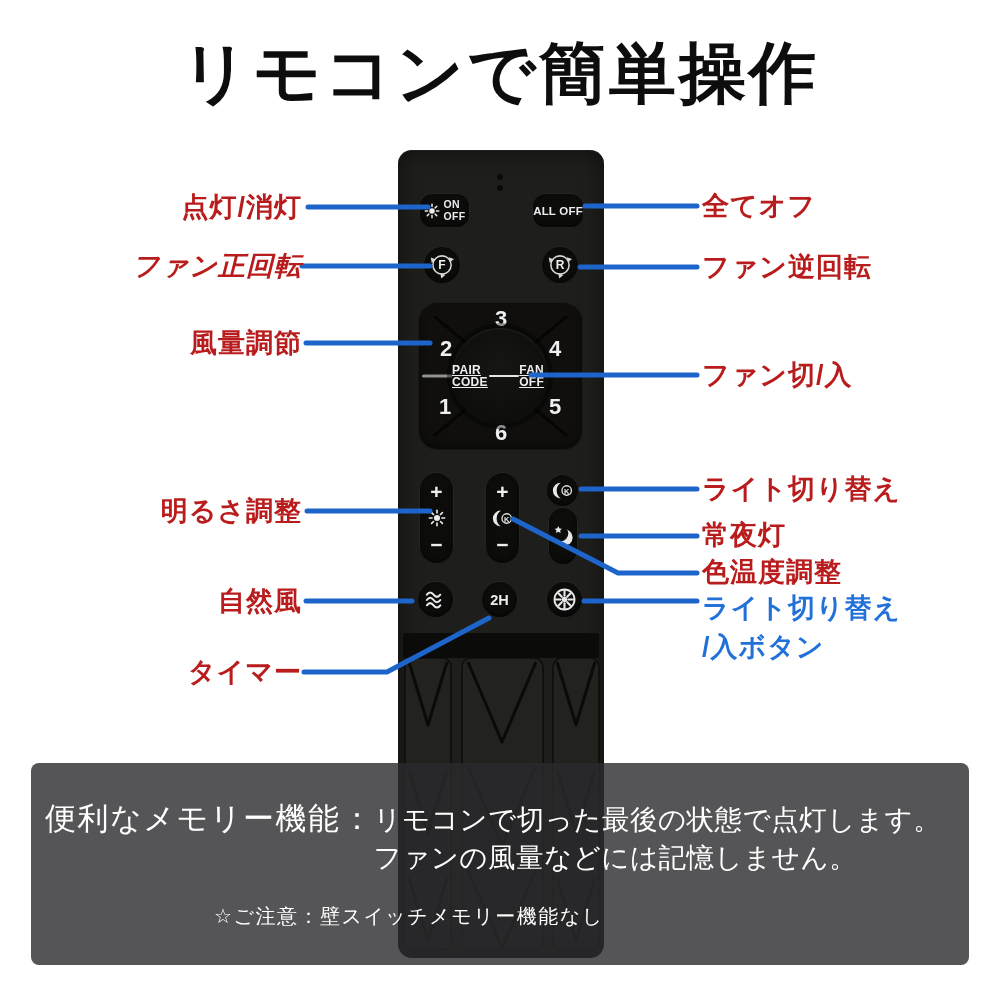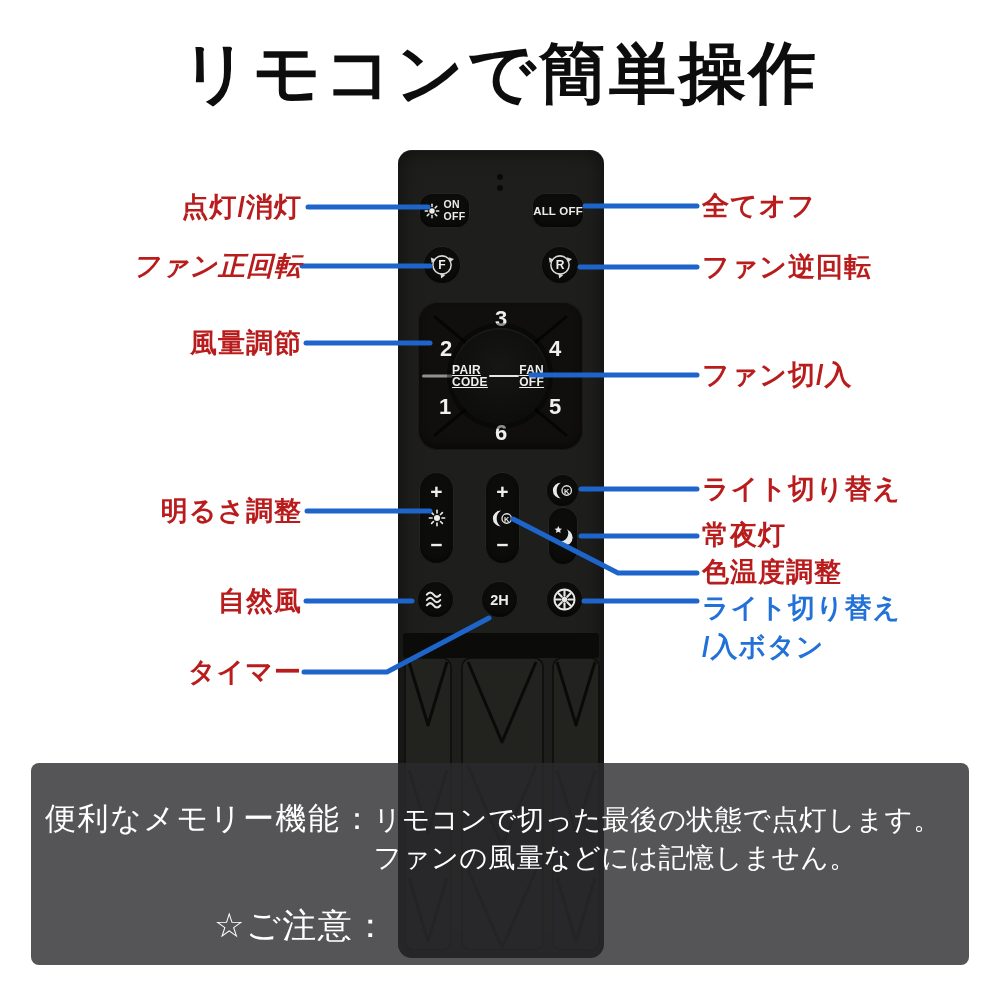--- a/index.html
+++ b/index.html
@@ -39,21 +39,21 @@
   .lbl-block{position:absolute;left:702px;top:593px;font-size:27px;font-weight:700;letter-spacing:1px;
              color:#2271d8;z-index:4;line-height:31px;white-space:nowrap;}
   .lines{position:absolute;left:0;top:0;z-index:3;pointer-events:none;}
   
   .memo-panel{position:absolute;left:31px;top:763px;width:938px;height:202px;border-radius:8px;
               background:rgba(42,42,45,.8);z-index:6;color:#fff;}
   .memo-row1{position:absolute;left:14px;top:38px;display:flex;align-items:flex-start;}
   .memo-label{font-size:31px;letter-spacing:1.5px;line-height:36px;}
   .memo-colon{font-size:31px;line-height:36px;margin:0 1px;}
   .memo-lines{font-size:27.5px;line-height:38px;letter-spacing:.5px;}
-  .memo-row2{position:absolute;left:183px;top:140px;display:flex;font-size:34px;letter-spacing:1.5px;}
+  .memo-row2{position:absolute;left:183px;top:140px;display:flex;font-size:20px;letter-spacing:1.5px;}
 </style>
 </head>
 <body>
 
 <div class="canvas">
 
   <h1 class="title">リモコンで簡単操作</h1>
 
   <div class="remote">
     <div class="led" style="top:24px;"></div>
@@ -263,16 +263,17 @@
       <span class="memo-label">便利なメモリー機能</span>
       <span class="memo-colon">：</span>
       <div class="memo-lines">
         <div>リモコンで切った最後の状態で点灯します。</div>
         <div>ファンの風量などには記憶しません。</div>
       </div>
     </div>
     <div class="memo-row2">
       <span>☆ご注意</span>
       <span>：</span>
+      <span>壁スイッチメモリー機能なし</span>
     </div>
   </div>
 
 </div>
 
 </body></html>

